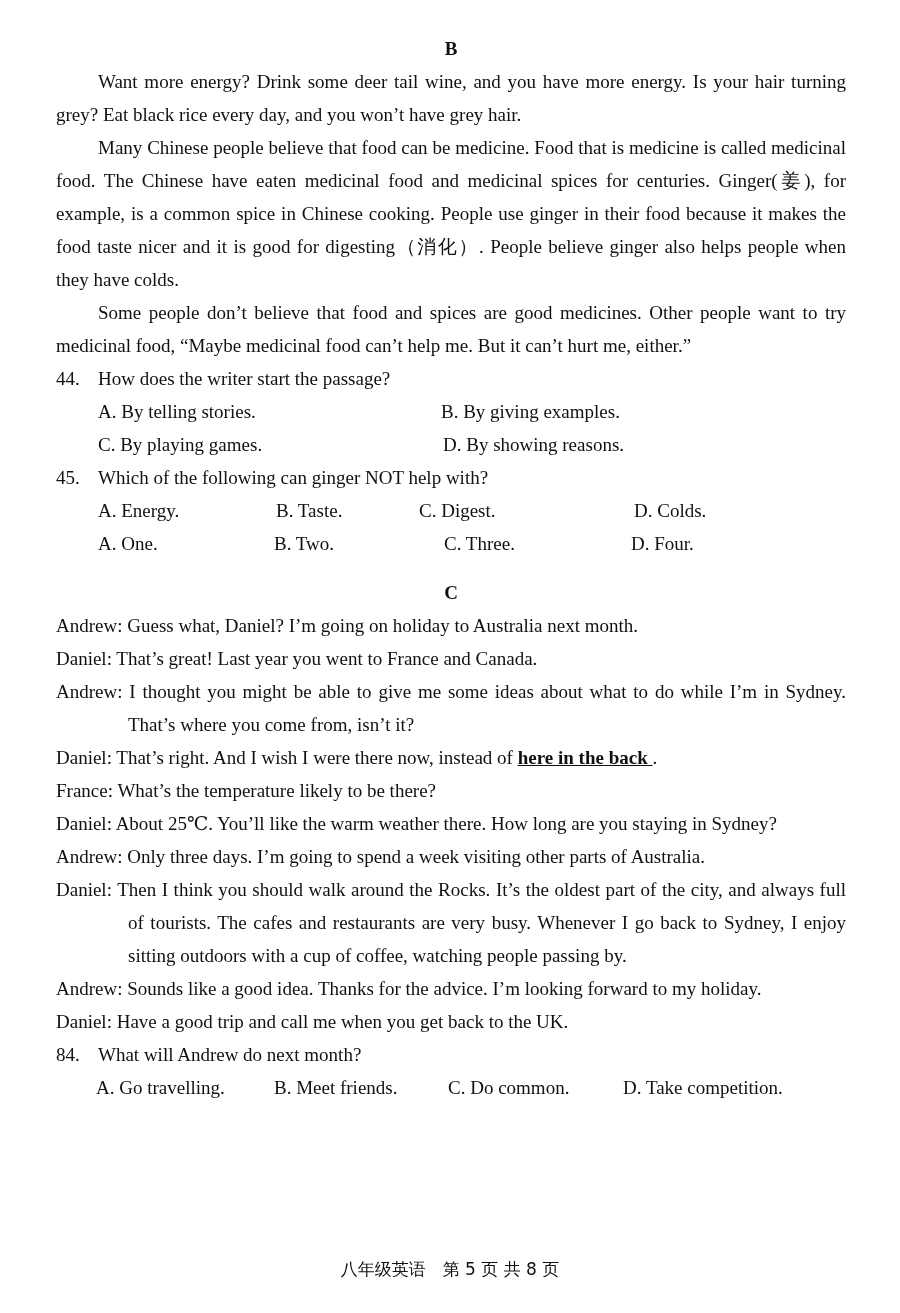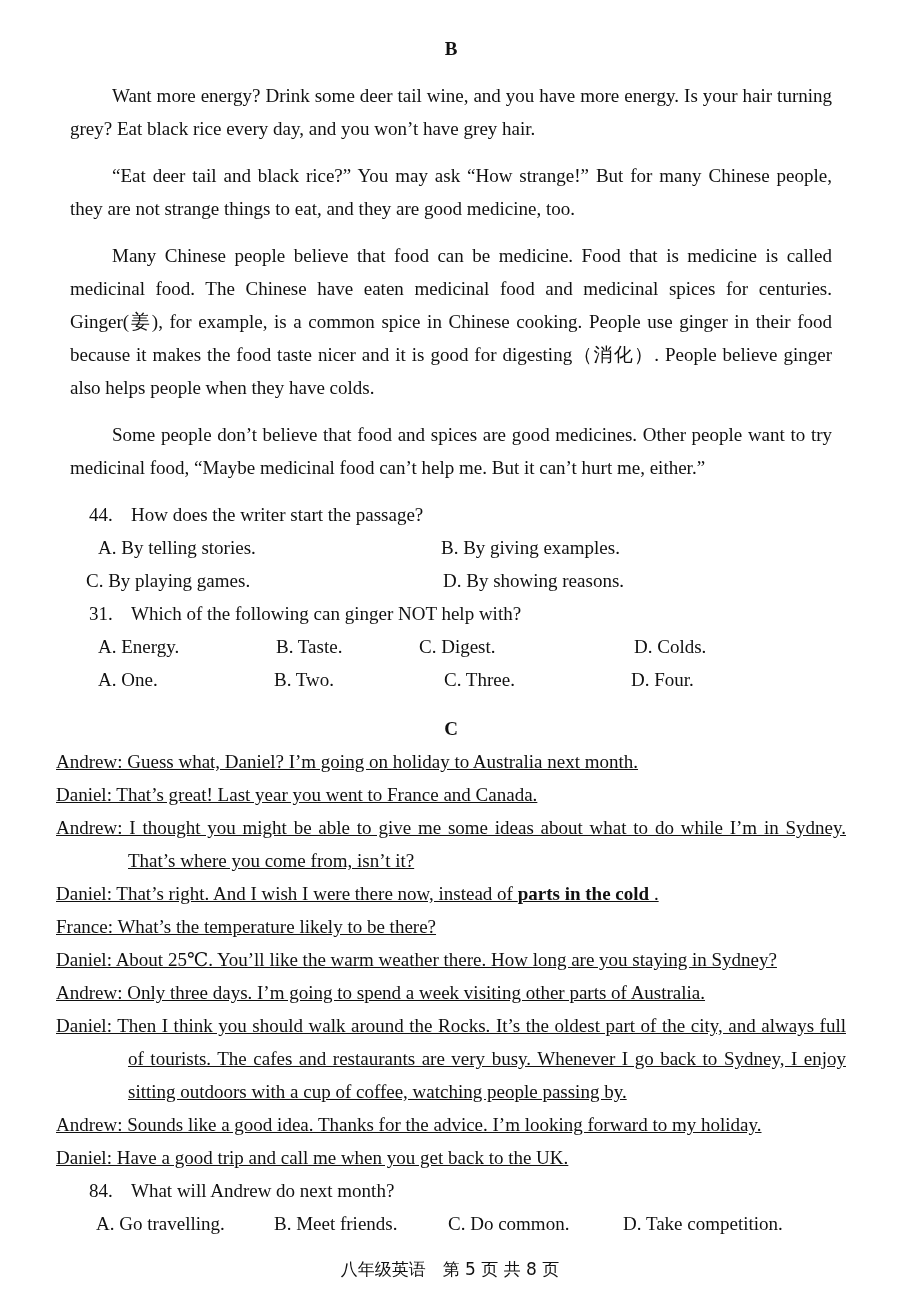--- a/index.html
+++ b/index.html
@@ -3,71 +3,70 @@
 <meta charset="utf-8">
 <style>
   html, body { margin: 0; padding: 0; background: #ffffff; }
   body {
     width: 900px; height: 1313px; position: relative; overflow: hidden;
     font-family: "Liberation Serif", "DejaVu Serif", serif;
     color: #111111; font-size: 19px;
   }
   .page { position: absolute; left: 56px; top: 0; width: 790px; }
   .section-title { text-align: center; font-weight: bold; font-size: 19px; line-height: 33px; }
-  .para { text-indent: 42px; line-height: 33px; text-align: justify; text-align-last: left; margin: 14px; }
+  .para { text-indent: 42px; line-height: 33px; text-align: justify; text-align-last: left; margin: 0; }
   .q { line-height: 33px; position: relative; }
-  .q .num { display: inline-block; width: 42px; margin-left: 33px; }
+  .q .num { display: inline-block; width: 42px; }
   .opts { position: relative; height: 33px; line-height: 33px; }
   .opts span { position: absolute; top: 0; white-space: nowrap; }
-  .dlg { line-height: 33px; padding-left: 72px; text-indent: -72px; text-align: justify; text-decoration: underline; }
+  .dlg { line-height: 33px; padding-left: 72px; text-indent: -72px; text-align: justify; }
   .u { text-decoration: underline; font-weight: bold; }
   .footer { position: absolute; top: 1258px; left: 0; width: 900px; text-align: center; font-size: 17px; font-family: "DejaVu Sans", sans-serif; }
 </style>
 </head>
 <body>
 
 <div class="page">
   <div style="height:33px; margin-top:32px;" class="section-title">B</div>
 
   <p class="para">Want more energy? Drink some deer tail wine, and you have more energy. Is your hair turning grey? Eat black rice every day, and you won’t have grey hair.</p>
-  <p class="para">“Eat deer tail and black rice?” You may ask “How strange!” But for many Chinese people, they are not strange things to eat, and they are good medicine, too.</p>
   <p class="para">Many Chinese people believe that food can be medicine. Food that is medicine is called medicinal food. The Chinese have eaten medicinal food and medicinal spices for centuries. Ginger(姜), for example, is a common spice in Chinese cooking. People use ginger in their food because it makes the food taste nicer and it is good for digesting（消化）. People believe ginger also helps people when they have colds.</p>
   <p class="para">Some people don’t believe that food and spices are good medicines. Other people want to try medicinal food, “Maybe medicinal food can’t help me. But it can’t hurt me, either.”</p>
 
   <div class="q"><span class="num">44.</span><span>How does the writer start the passage?</span></div>
   <div class="opts">
     <span style="left:385px">B. By giving examples.</span>
     <span style="left:42px">A. By telling stories.</span>
   </div>
   <div class="opts">
-    <span style="left:30px">C. By playing games.</span>
+    <span style="left:42px">C. By playing games.</span>
     <span style="left:387px">D. By showing reasons.</span>
   </div>
 
-  <div class="q"><span class="num">31.</span><span>Which of the following can ginger NOT help with?</span></div>
+  <div class="q"><span class="num">45.</span><span>Which of the following can ginger NOT help with?</span></div>
   <div class="opts">
     <span style="left:42px">A. Energy.</span>
     <span style="left:220px">B. Taste.</span>
     <span style="left:363px">C. Digest.</span>
     <span style="left:578px">D. Colds.</span>
   </div>
 
   <div class="opts">
     <span style="left:42px">A. One.</span>
     <span style="left:218px">B. Two.</span>
     <span style="left:388px">C. Three.</span>
     <span style="left:575px">D. Four.</span>
   </div>
 
   <div class="section-title" style="margin-top:16px">C</div>
 
   <div class="dlg">Andrew: Guess what, Daniel? I’m going on holiday to Australia next month.</div>
   <div class="dlg">Daniel: That’s great! Last year you went to France and Canada.</div>
   <div class="dlg">Andrew: I thought you might be able to give me some ideas about what to do while I’m in Sydney. That’s where you come from, isn’t it?</div>
-  <div class="dlg"><span>Daniel: That’s right. And I wish I were there now, instead of </span><span class="u"> parts in the cold </span><span>.</span></div>
+  <div class="dlg"><span>Daniel: That’s right. And I wish I were there now, instead of </span><span class="u"> here in the back </span><span>.</span></div>
   <div class="dlg">France: What’s the temperature likely to be there?</div>
   <div class="dlg">Daniel: About 25℃. You’ll like the warm weather there. How long are you staying in Sydney?</div>
   <div class="dlg">Andrew: Only three days. I’m going to spend a week visiting other parts of Australia.</div>
   <div class="dlg">Daniel: Then I think you should walk around the Rocks. It’s the oldest part of the city, and always full of tourists. The cafes and restaurants are very busy. Whenever I go back to Sydney, I enjoy sitting outdoors with a cup of coffee, watching people passing by.</div>
   <div class="dlg">Andrew: Sounds like a good idea. Thanks for the advice. I’m looking forward to my holiday.</div>
   <div class="dlg">Daniel: Have a good trip and call me when you get back to the UK.</div>
 
   <div class="q"><span class="num">84.</span><span>What will Andrew do next month?</span></div>
   <div class="opts">
     <span style="left:40px">A. Go travelling.</span>

